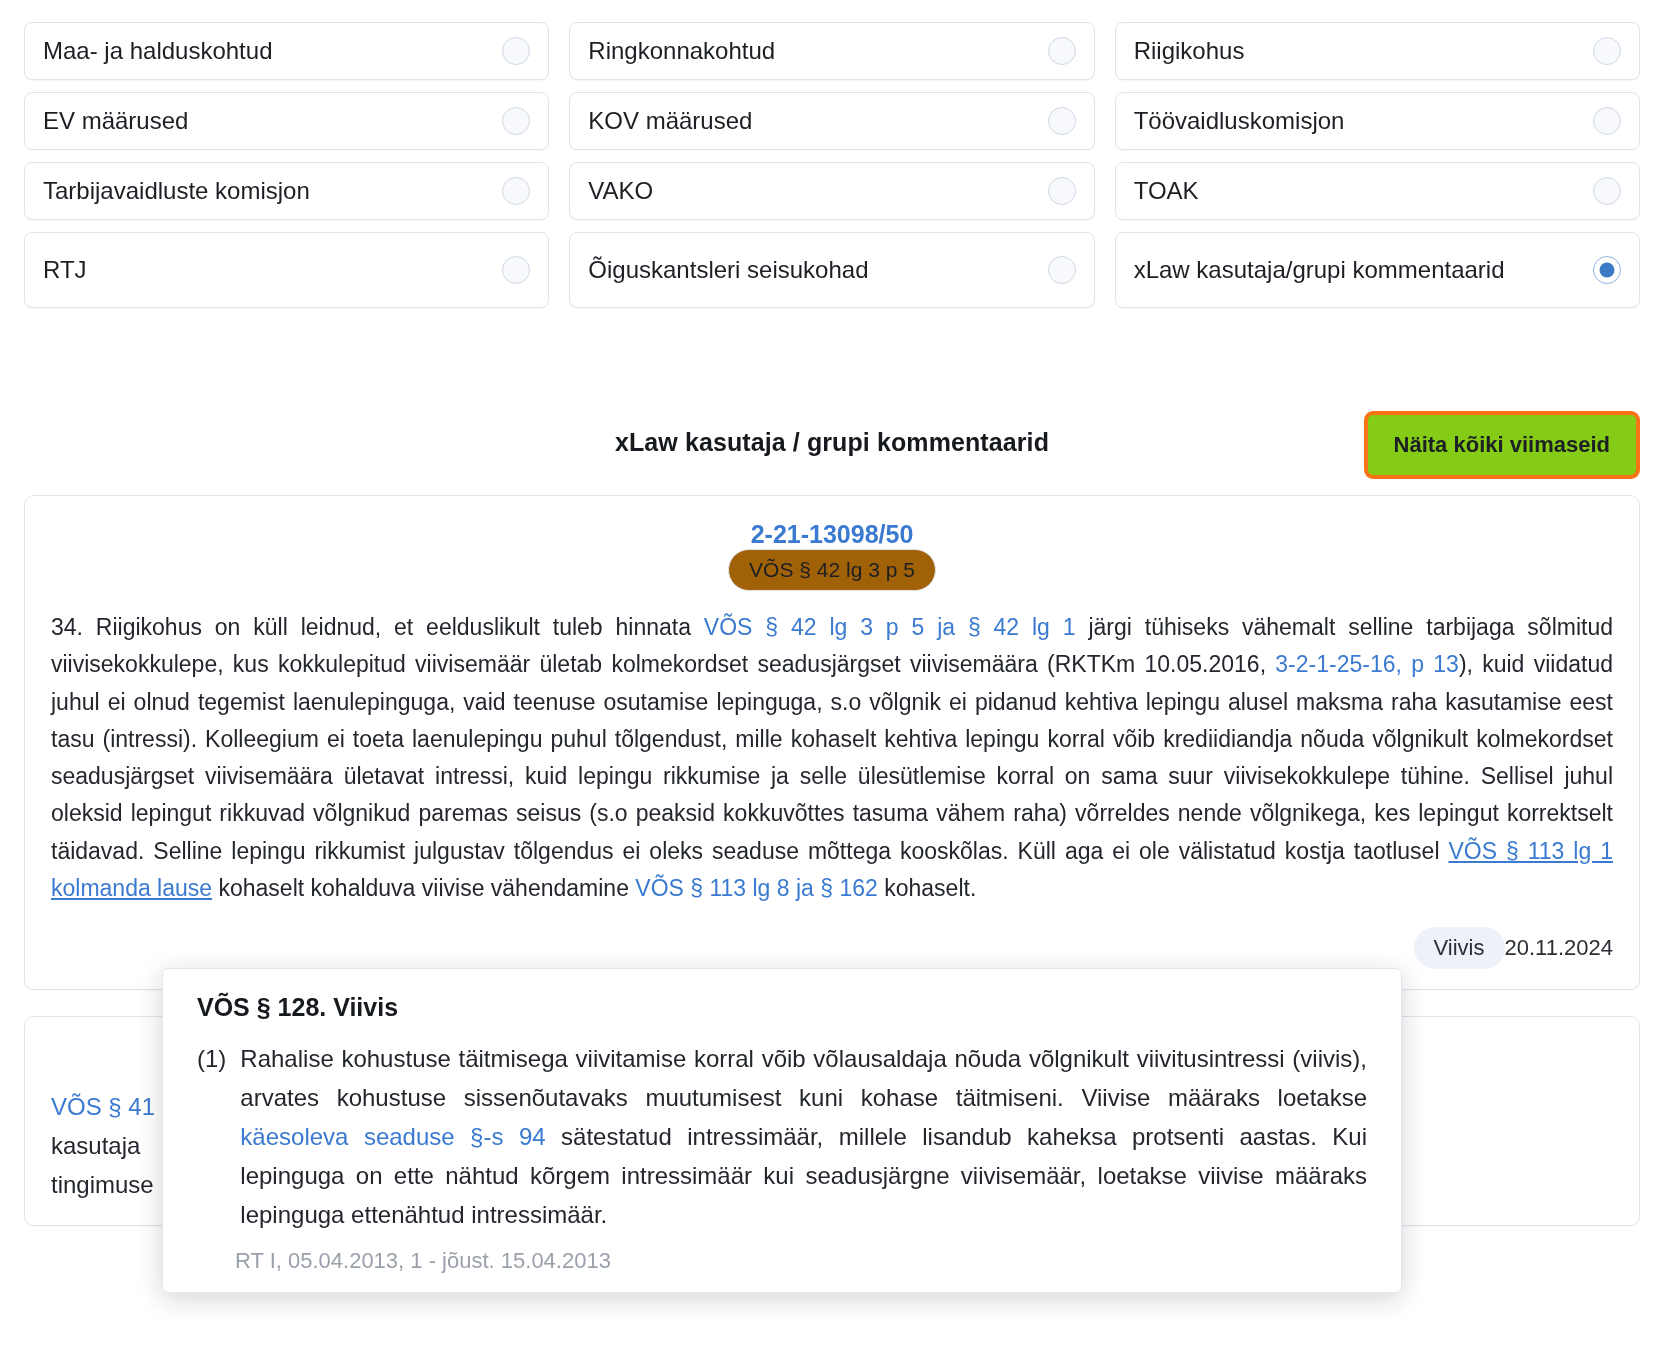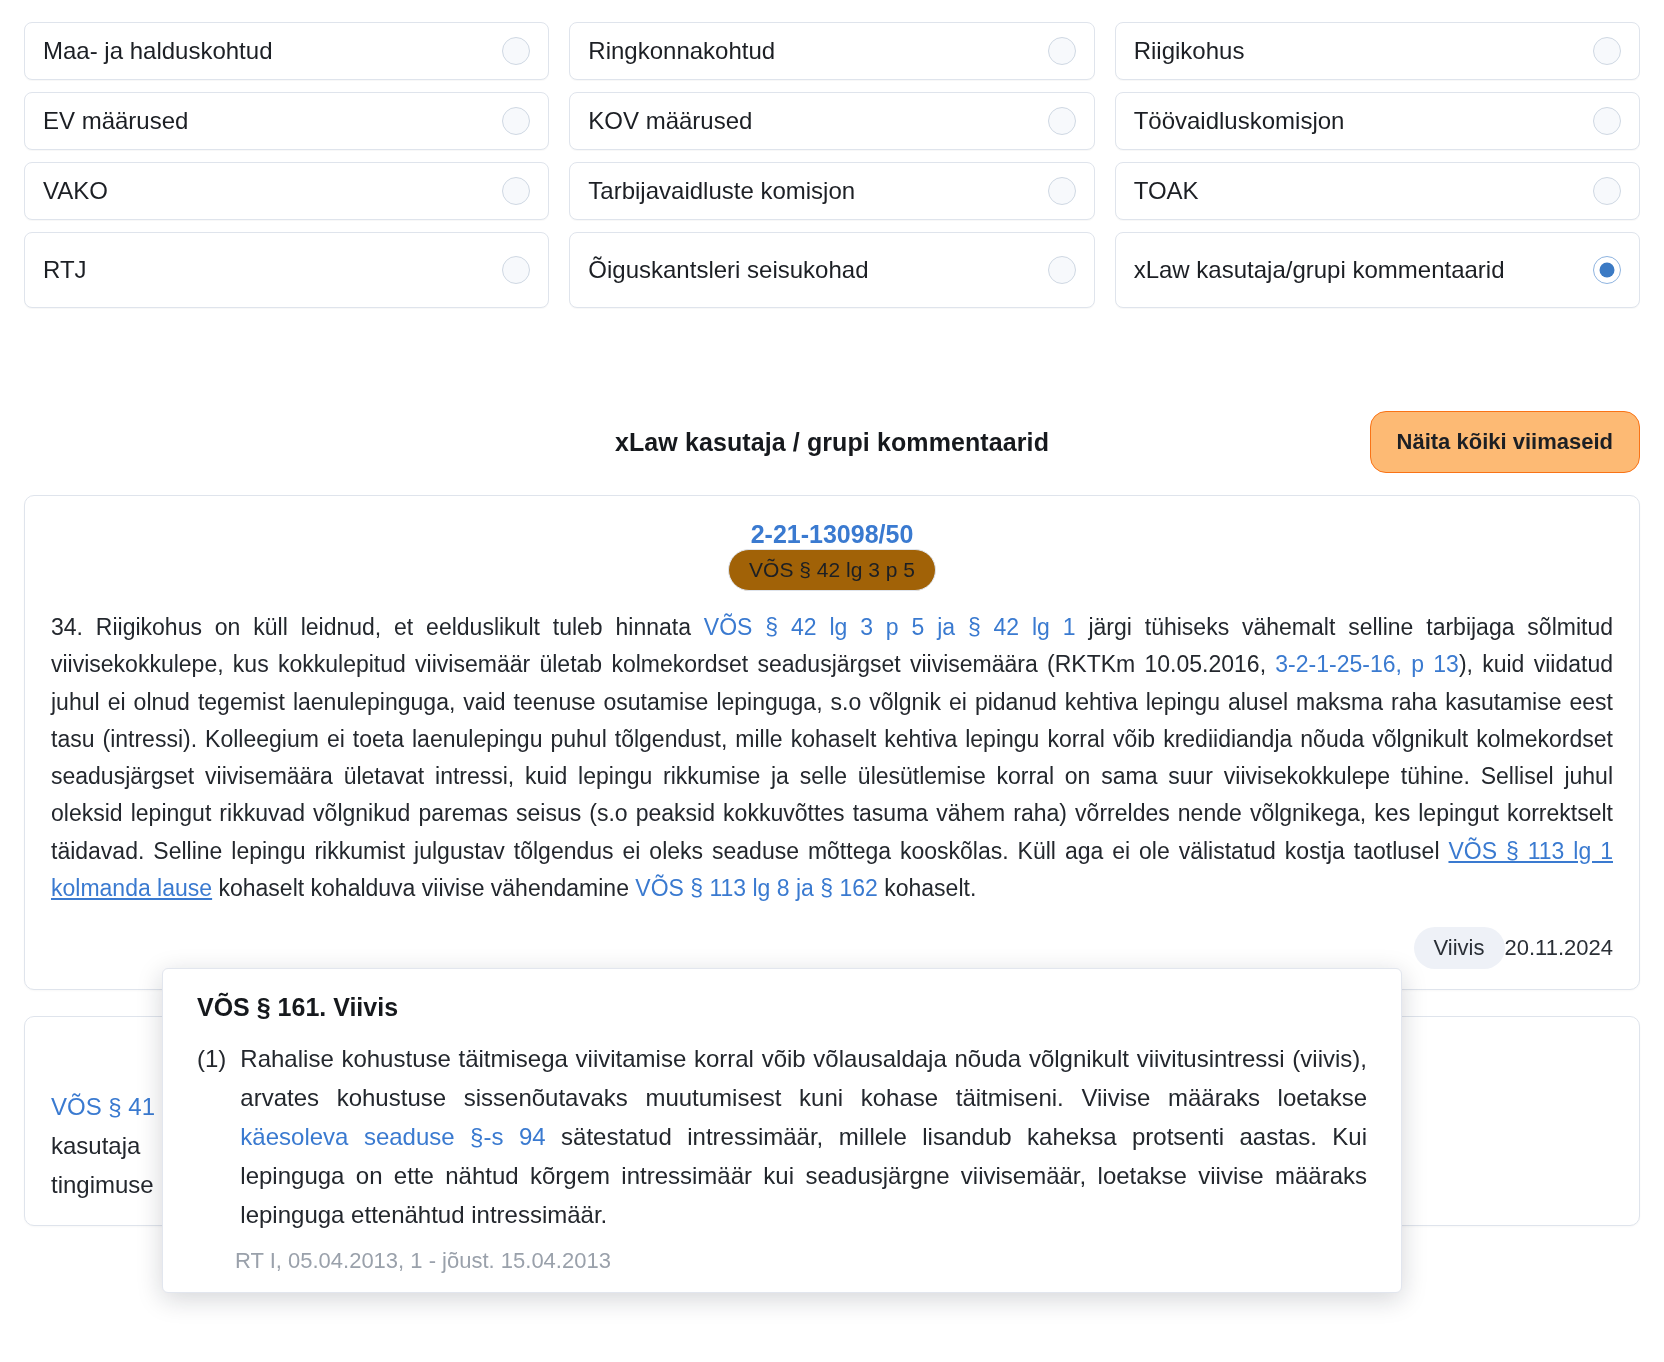--- a/index.html
+++ b/index.html
@@ -76,23 +76,23 @@
   }
   .section-title {
     font-size: 25px;
     font-weight: 700;
     color: #16191d;
     letter-spacing: .1px;
   }
   .btn-latest {
     position: absolute;
     right: 0; top: 0;
-    background: #fdba74;
-    border: 1px solid #f97316;
-    border-radius: 16px;
+    background: #84cc16;
+    border: 4px solid #f97316;
+    border-radius: 9px;
     padding: 17px 26px;
     font-size: 22px;
     font-weight: 700;
     color: #1c1f24;
     cursor: pointer;
     font-family: "Liberation Sans", sans-serif;
   }
 
   
   .cards { margin: 22px 24px 0 24px; }
@@ -223,25 +223,25 @@
     <div class="chip">
       <span class="chip-label">KOV määrused</span>
       <span class="radio"></span>
     </div>
 
     <div class="chip">
       <span class="chip-label">Töövaidluskomisjon</span>
       <span class="radio"></span>
     </div>
     <div class="chip">
+      <span class="chip-label">Tarbijavaidluste komisjon</span>
+      <span class="radio"></span>
+    </div>
+    <div class="chip">
       <span class="chip-label">VAKO</span>
-      <span class="radio"></span>
-    </div>
-    <div class="chip">
-      <span class="chip-label">Tarbijavaidluste komisjon</span>
       <span class="radio"></span>
     </div>
 
     <div class="chip">
       <span class="chip-label">TOAK</span>
       <span class="radio"></span>
     </div>
     <div class="chip">
       <span class="chip-label">RTJ</span>
       <span class="radio"></span>
@@ -291,21 +291,21 @@
         <span>kasutaja</span>
       </div>
       <div class="card2-line">
         <span>tingimuse</span>
       </div>
     </div>
 
   </div>
 
   <div class="tooltip">
-    <div class="tt-title">VÕS § 161. Viivis</div>
+    <div class="tt-title">VÕS § 128. Viivis</div>
     <div class="tt-para">
       <span class="tt-num">(1)</span>
       <span class="tt-body"><span>Rahalise kohustuse täitmisega viivitamise korral võib võlausaldaja nõuda võlgnikult viivitusintressi (viivis), arvates kohustuse sissenõutavaks muutumisest kuni kohase täitmiseni. Viivise määraks loetakse </span><span class="lnk">käesoleva seaduse §-s 94</span><span> sätestatud intressimäär, millele lisandub kaheksa protsenti aastas. Kui lepinguga on ette nähtud kõrgem intressimäär kui seadusjärgne viivisemäär, loetakse viivise määraks lepinguga ettenähtud intressimäär.</span></span>
     </div>
     <div class="tt-foot">RT I, 05.04.2013, 1 - jõust. 15.04.2013</div>
   </div>
 
 </div>
 
 </body></html>

